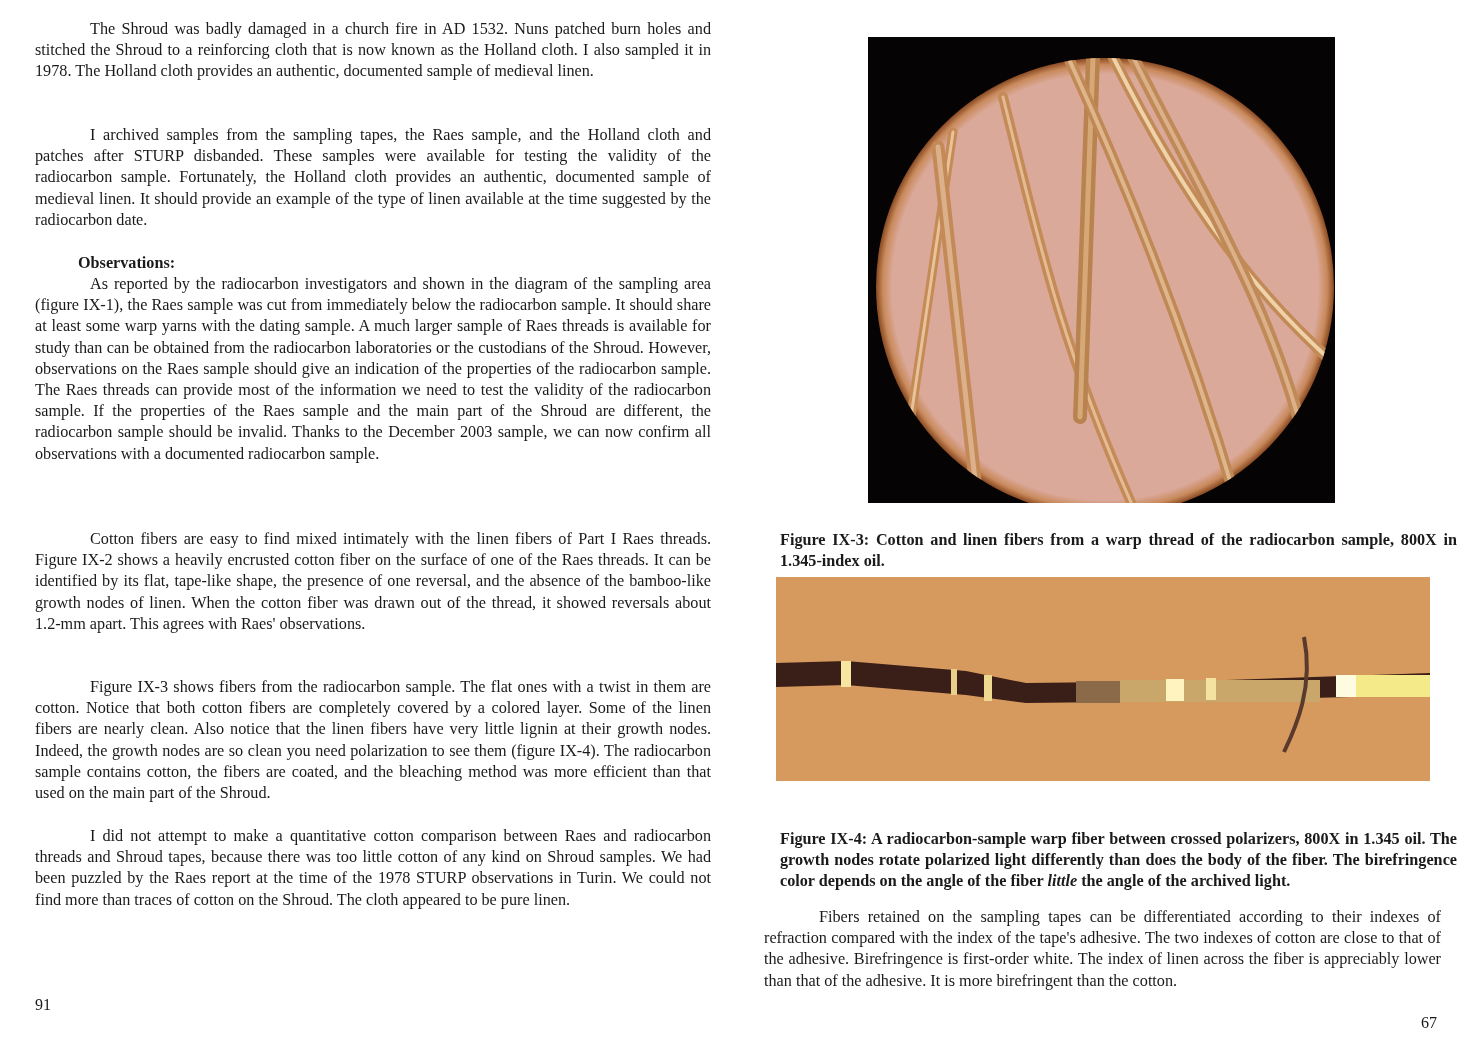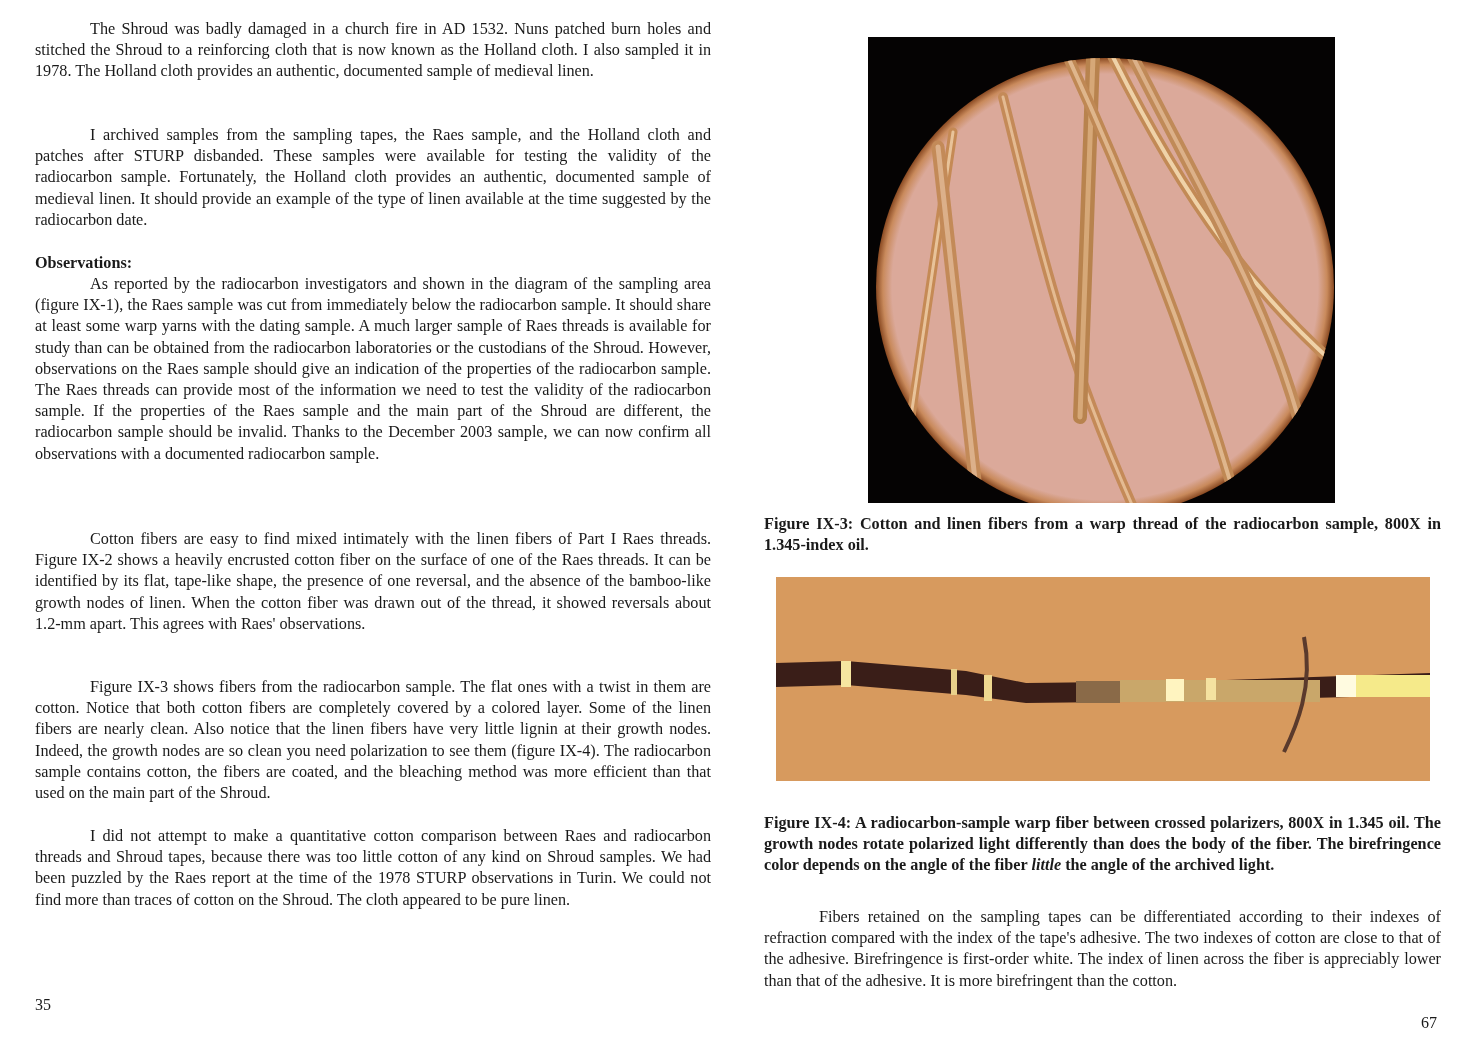--- a/index.html
+++ b/index.html
@@ -3,38 +3,38 @@
 <meta charset="utf-8">
 <style>
   html, body { margin: 0; padding: 0; background: #ffffff; }
   body { width: 1464px; height: 1053px; position: relative; overflow: hidden;
          font-family: "Liberation Serif", serif; color: #1a1a1a; }
   .page { position: absolute; top: 0; height: 943px; }
   .left { left: 35px; width: 676px; }
   .right { left: 764px; width: 677px; }
   p, .para { margin: 0; font-size: 16.2px; line-height: 21.2px; text-align: justify; }
   .indent { text-indent: 55px; }
-  .heading { font-weight: bold; font-size: 16.2px; line-height: 21.2px; }
-  .caption { font-weight: bold; font-size: 16.2px; line-height: 21.2px; text-align: justify; margin: 0; }
+  .heading { font-weight: bold; font-size: 16.2px; line-height: 21.2px; margin-left: 43px; }
+  .caption { font-weight: bold; font-size: 16.2px; line-height: 21.2px; text-align: justify; margin: 16px; }
   .pagenum { position: absolute; font-size: 16px; }
   .fig3 { position: absolute; left: 104px; top: 37px; width: 467px; height: 466px; background: #000; overflow: hidden; }
   .fig4 { position: absolute; left: 12px; top: 577px; width: 654px; height: 204px; overflow: hidden; }
 </style>
 </head>
 <body>
 
 <div class="page left">
   <p class="indent" style="position:absolute; top:19px; width:676px;">The Shroud was badly damaged in a church fire in AD 1532. Nuns patched burn holes and stitched the Shroud to a reinforcing cloth that is now known as the Holland cloth. I also sampled it in 1978. The Holland cloth provides an authentic, documented sample of medieval linen.</p>
   <p class="indent" style="position:absolute; top:125px; width:676px;">I archived samples from the sampling tapes, the Raes sample, and the Holland cloth and patches after STURP disbanded. These samples were available for testing the validity of the radiocarbon sample. Fortunately, the Holland cloth provides an authentic, documented sample of medieval linen. It should provide an example of the type of linen available at the time suggested by the radiocarbon date.</p>
   <div class="heading" style="position:absolute; top:253px;">Observations:</div>
   <p class="indent" style="position:absolute; top:274px; width:676px;">As reported by the radiocarbon investigators and shown in the diagram of the sampling area (figure IX-1), the Raes sample was cut from immediately below the radiocarbon sample. It should share at least some warp yarns with the dating sample. A much larger sample of Raes threads is available for study than can be obtained from the radiocarbon laboratories or the custodians of the Shroud. However, observations on the Raes sample should give an indication of the properties of the radiocarbon sample. The Raes threads can provide most of the information we need to test the validity of the radiocarbon sample. If the properties of the Raes sample and the main part of the Shroud are different, the radiocarbon sample should be invalid. Thanks to the December 2003 sample, we can now confirm all observations with a documented radiocarbon sample.</p>
   <p class="indent" style="position:absolute; top:529px; width:676px;">Cotton fibers are easy to find mixed intimately with the linen fibers of Part I Raes threads. Figure IX-2 shows a heavily encrusted cotton fiber on the surface of one of the Raes threads. It can be identified by its flat, tape-like shape, the presence of one reversal, and the absence of the bamboo-like growth nodes of linen. When the cotton fiber was drawn out of the thread, it showed reversals about 1.2-mm apart. This agrees with Raes' observations.</p>
   <p class="indent" style="position:absolute; top:677px; width:676px;">Figure IX-3 shows fibers from the radiocarbon sample. The flat ones with a twist in them are cotton. Notice that both cotton fibers are completely covered by a colored layer. Some of the linen fibers are nearly clean. Also notice that the linen fibers have very little lignin at their growth nodes. Indeed, the growth nodes are so clean you need polarization to see them (figure IX-4). The radiocarbon sample contains cotton, the fibers are coated, and the bleaching method was more efficient than that used on the main part of the Shroud.</p>
   <p class="indent" style="position:absolute; top:826px; width:676px;">I did not attempt to make a quantitative cotton comparison between Raes and radiocarbon threads and Shroud tapes, because there was too little cotton of any kind on Shroud samples. We had been puzzled by the Raes report at the time of the 1978 STURP observations in Turin. We could not find more than traces of cotton on the Shroud. The cloth appeared to be pure linen.</p>
-  <div class="pagenum" style="top:996px; left:0;">35</div>
+  <div class="pagenum" style="top:996px; left:0;">91</div>
 </div>
 
 <div class="page right" style="left:0; width:1464px;">
 
   <div class="fig3" style="left:868px;" title="Micrograph of cotton and linen fibers in circular field of view">
     <svg width="467" height="466" viewBox="0 0 467 466">
       <defs>
         <radialGradient id="rim" cx="50%" cy="50%" r="50%">
           <stop offset="0.93" stop-color="#dba99a"></stop>
           <stop offset="0.97" stop-color="#c98a5c"></stop>

